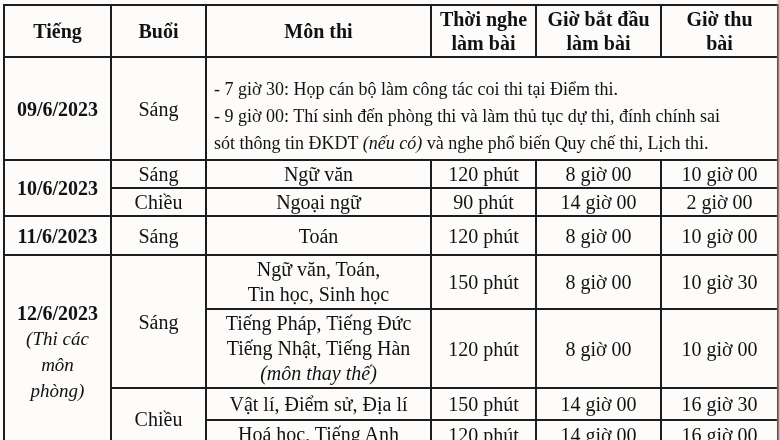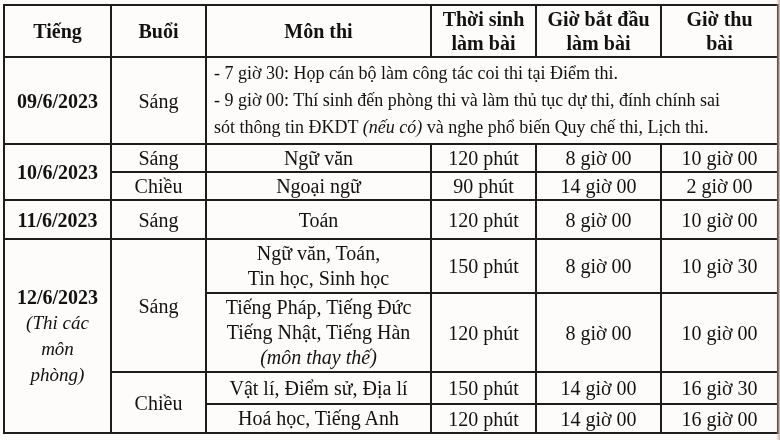--- a/index.html
+++ b/index.html
@@ -43,21 +43,21 @@
     line-height: 1.2;
     overflow: hidden;
   }
   .sched th {
     font-weight: bold;
   }
   .hl { display: block; }
   td.date-cell { font-weight: bold; border-radius: 7px; }
   td.notes-cell {
     text-align: left;
-    padding: 2px 4px 2px 7px;
+    padding: 18px 4px 2px 7px;
     font-size: 18px;
     line-height: 27px;
     font-weight: normal;
   }
   .ital { font-style: italic; }
   td.date-cell .date-note {
     font-weight: normal;
     font-style: italic;
     font-size: 19px;
     line-height: 26px;
@@ -95,21 +95,21 @@
         <th>
           <span class="hl">Tiếng</span>
         </th>
         <th>
           <span class="hl">Buổi</span>
         </th>
         <th>
           <span class="hl">Môn thi</span>
         </th>
         <th>
-          <span class="hl">Thời sinh</span>
+          <span class="hl">Thời nghe</span>
           <span class="hl">làm bài</span>
         </th>
         <th>
           <span class="hl">Giờ bắt đầu</span>
           <span class="hl">làm bài</span>
         </th>
         <th>
           <span class="hl">Giờ thu</span>
           <span class="hl">bài</span>
         </th>

